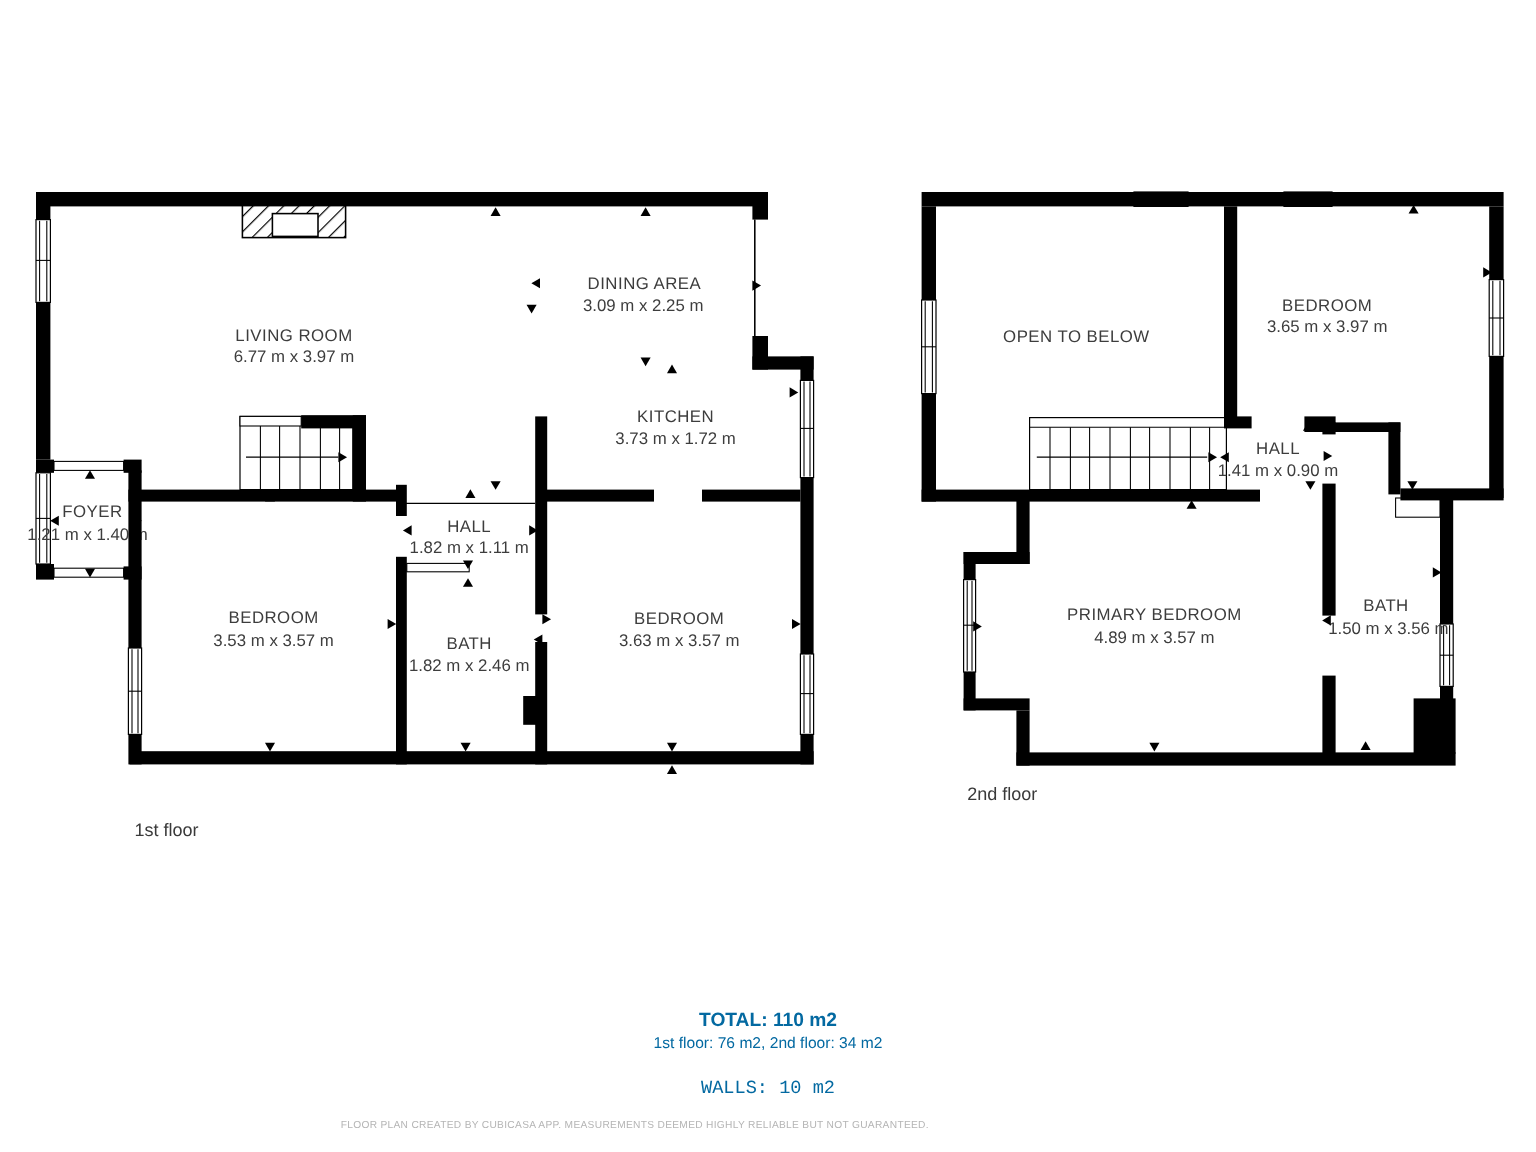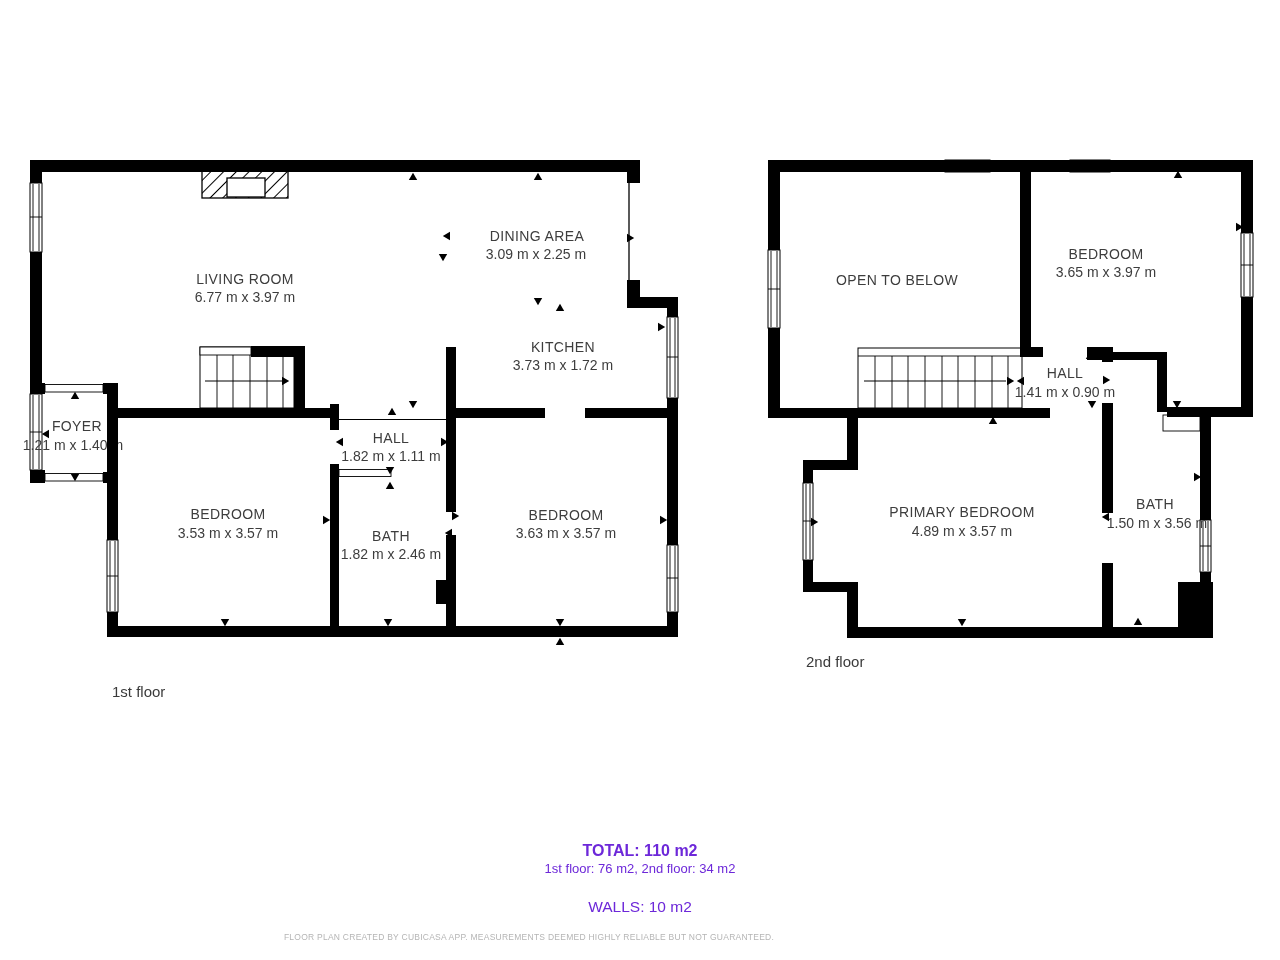--- a/index.html
+++ b/index.html
@@ -8,25 +8,25 @@
   svg{position:absolute;left:0;top:0;}
   .walls rect{fill:#000000;}
   .fixline{stroke:#000000;fill:none;}
   .winrect{fill:#ffffff;stroke:#000000;stroke-width:1;}
   .winline{stroke:#000000;stroke-width:0.9;}
   .thinrect{fill:#ffffff;stroke:#000000;stroke-width:0.9;}
   .room-name{font-size:14px;fill:#3d3d3d;letter-spacing:0.4px;text-anchor:middle;}
   .room-dims{font-size:14px;fill:#3d3d3d;text-anchor:middle;}
   .floor-label{font-size:15px;fill:#3a3a3a;}
   .marker{fill:#000000;}
-  .summary{position:absolute;left:0;width:1280px;text-align:center;color:#6d28d9;}
+  .summary{position:absolute;left:0;width:1280px;text-align:center;color:#0369a1;}
   .sum-total{top:842px;font-size:16px;font-weight:bold;}
   .sum-line2{top:861px;font-size:13px;}
   .sum-line3{top:879px;font-size:15.5px;}
-  .sum-line4{top:898px;font-size:15.5px;}
+  .sum-line4{top:898px;font-size:15.5px;font-family:Liberation Mono, monospace;}
   .disclaimer{position:absolute;left:0;top:932px;width:1058px;text-align:center;
               font-size:8.5px;color:#b5b5b5;letter-spacing:0.25px;}
 </style>
 </head>
 <body>
 
 <div class="stage">
 
 <svg width="1280" height="960" viewBox="0 0 1280 960">
   <defs>

